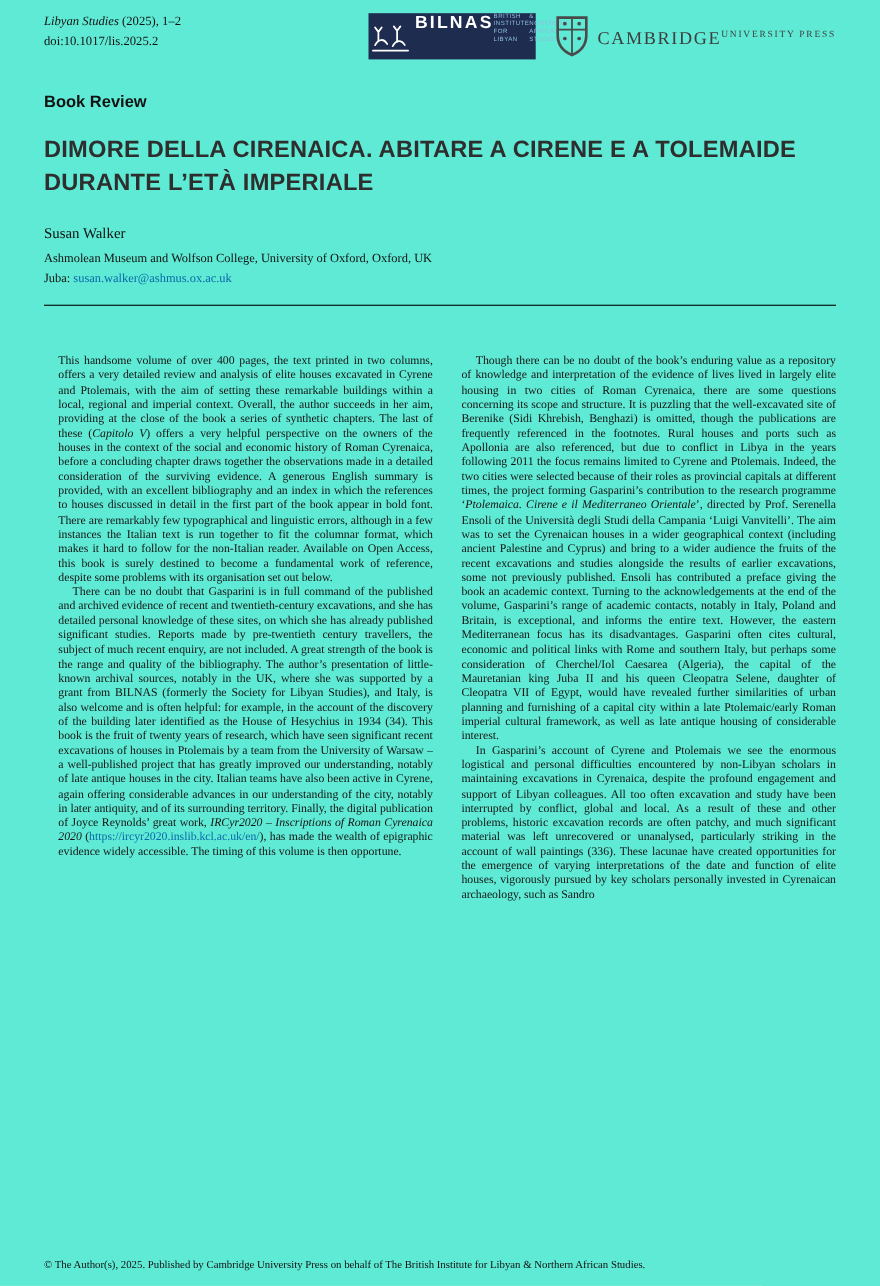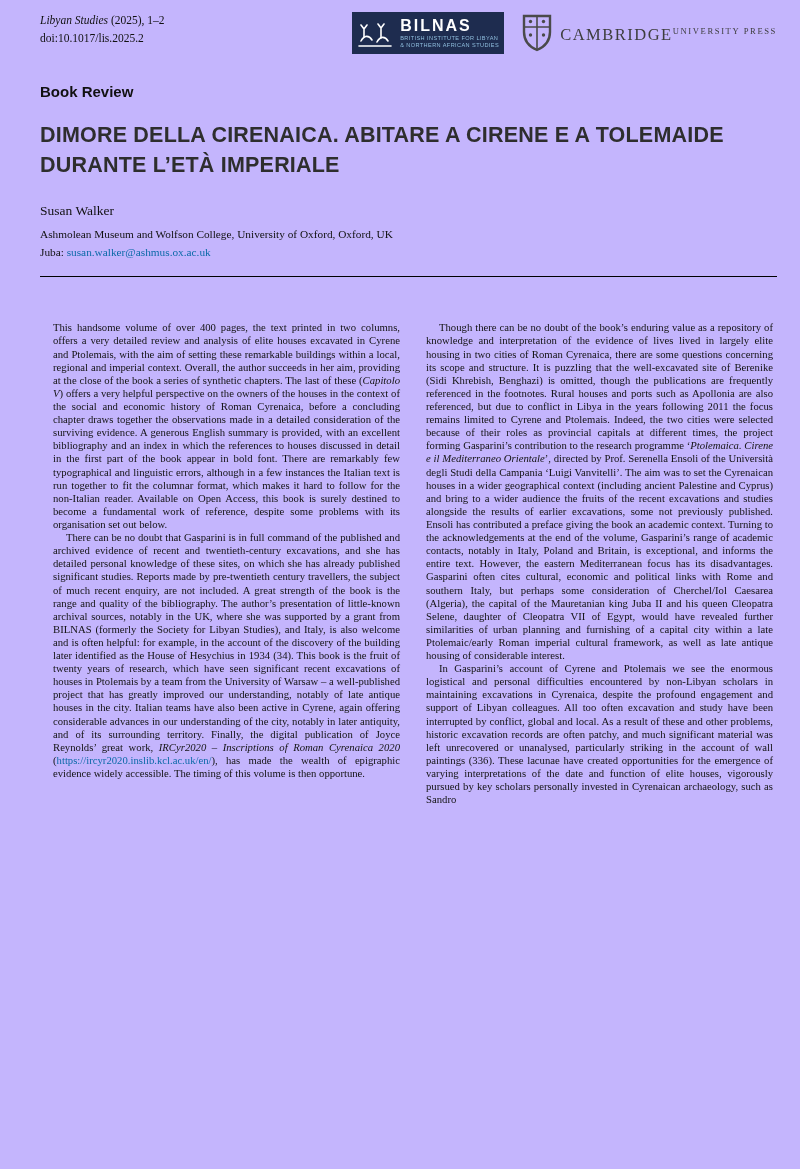--- a/index.html
+++ b/index.html
@@ -1,35 +1,35 @@
 <!DOCTYPE html>
 <html lang="en"><head>
 <meta charset="utf-8">
 <style>
   html,body{margin:0;padding:0;background:#ffffff;}
   .page{
     position:relative;
     width:800px;height:1169px;
     margin:0 auto;
-    background:#c4b5fd;
+    background:#5eead4;
     box-sizing:border-box;
-    padding:12px 23px 0 40px;
+    padding:12px 40px 0 40px;
     overflow:hidden;
     font-family:"Liberation Serif", serif;
     color:#111111;
   }
   
   .masthead{display:flex;justify-content:space-between;align-items:flex-start;}
   .masthead-left{font-size:11.5px;line-height:1.55;color:#111;}
   .journal-name{font-style:italic;}
   .masthead-logos{display:flex;align-items:flex-start;gap:18px;}
   
   .bilnas{display:flex;width:152px;height:42px;background:#1e2c4f;}
   .bilnas-icon{width:46px;height:42px;display:flex;align-items:center;justify-content:center;}
-  .bilnas-text{display:flex;flex-direction:column;justify-content:center;padding-left:2px;}
+  .bilnas-text{display:flex;flex-direction:row;justify-content:center;padding-left:2px;}
   .bilnas-name{font-family:"Liberation Sans",sans-serif;font-weight:700;font-size:16px;letter-spacing:2px;color:#ffffff;line-height:1.1;}
   .bilnas-tag{font-family:"Liberation Sans",sans-serif;font-size:5.6px;letter-spacing:.4px;color:#8fbede;line-height:1.25;}
   
   .cambridge{display:flex;align-items:center;gap:8px;margin-top:2px;}
   .cup-shield{flex:0 0 auto;}
   .cambridge-text{display:flex;flex-direction:row;}
   .cup-name{font-family:"Liberation Serif",serif;font-size:16.5px;letter-spacing:1.5px;color:#3d3d3d;line-height:1.15;}
   .cup-sub{font-family:"Liberation Serif",serif;font-size:8.6px;letter-spacing:1.6px;color:#3d3d3d;line-height:1.3;}
   
   .section-label{margin-top:27px;font-family:"Liberation Sans",sans-serif;font-weight:700;font-size:15px;color:#111;}
@@ -120,14 +120,15 @@
     <div class="col">
         <p class="para"><span>This handsome volume of over 400 pages, the text printed in two columns, offers a very detailed review and analysis of elite houses excavated in Cyrene and Ptolemais, with the aim of setting these remarkable buildings within a local, regional and imperial context. Overall, the author succeeds in her aim, providing at the close of the book a series of synthetic chapters. The last of these (</span><span class="it">Capitolo V</span><span>) offers a very helpful perspective on the owners of the houses in the context of the social and economic history of Roman Cyrenaica, before a concluding chapter draws together the observations made in a detailed consideration of the surviving evidence. A generous English summary is provided, with an excellent bibliography and an index in which the references to houses discussed in detail in the first part of the book appear in bold font. There are remarkably few typographical and linguistic errors, although in a few instances the Italian text is run together to fit the columnar format, which makes it hard to follow for the non-Italian reader. Available on Open Access, this book is surely destined to become a fundamental work of reference, despite some problems with its organisation set out below.</span></p>
         <p class="para indent"><span>There can be no doubt that Gasparini is in full command of the published and archived evidence of recent and twentieth-century excavations, and she has detailed personal knowledge of these sites, on which she has already published significant studies. Reports made by pre-twentieth century travellers, the subject of much recent enquiry, are not included. A great strength of the book is the range and quality of the bibliography. The author’s presentation of little-known archival sources, notably in the UK, where she was supported by a grant from BILNAS (formerly the Society for Libyan Studies), and Italy, is also welcome and is often helpful: for example, in the account of the discovery of the building later identified as the House of Hesychius in 1934 (34). This book is the fruit of twenty years of research, which have seen significant recent excavations of houses in Ptolemais by a team from the University of Warsaw – a well-published project that has greatly improved our understanding, notably of late antique houses in the city. Italian teams have also been active in Cyrene, again offering considerable advances in our understanding of the city, notably in later antiquity, and of its surrounding territory. Finally, the digital publication of Joyce Reynolds’ great work, </span><span class="it">IRCyr2020 – Inscriptions of Roman Cyrenaica 2020</span><span> (</span><a href="#" class="link">https://ircyr2020.inslib.kcl.ac.uk/en/</a><span>), has made the wealth of epigraphic evidence widely accessible. The timing of this volume is then opportune.</span></p>
       </div>
     <div class="col">
         <p class="para indent"><span>Though there can be no doubt of the book’s enduring value as a repository of knowledge and interpretation of the evidence of lives lived in largely elite housing in two cities of Roman Cyrenaica, there are some questions concerning its scope and structure. It is puzzling that the well-excavated site of Berenike (Sidi Khrebish, Benghazi) is omitted, though the publications are frequently referenced in the footnotes. Rural houses and ports such as Apollonia are also referenced, but due to conflict in Libya in the years following 2011 the focus remains limited to Cyrene and Ptolemais. Indeed, the two cities were selected because of their roles as provincial capitals at different times, the project forming Gasparini’s contribution to the research programme ‘</span><span class="it">Ptolemaica. Cirene e il Mediterraneo Orientale</span><span>’, directed by Prof. Serenella Ensoli of the Università degli Studi della Campania ‘Luigi Vanvitelli’. The aim was to set the Cyrenaican houses in a wider geographical context (including ancient Palestine and Cyprus) and bring to a wider audience the fruits of the recent excavations and studies alongside the results of earlier excavations, some not previously published. Ensoli has contributed a preface giving the book an academic context. Turning to the acknowledgements at the end of the volume, Gasparini’s range of academic contacts, notably in Italy, Poland and Britain, is exceptional, and informs the entire text. However, the eastern Mediterranean focus has its disadvantages. Gasparini often cites cultural, economic and political links with Rome and southern Italy, but perhaps some consideration of Cherchel/Iol Caesarea (Algeria), the capital of the Mauretanian king Juba II and his queen Cleopatra Selene, daughter of Cleopatra VII of Egypt, would have revealed further similarities of urban planning and furnishing of a capital city within a late Ptolemaic/early Roman imperial cultural framework, as well as late antique housing of considerable interest.</span></p>
         <p class="para indent"><span>In Gasparini’s account of Cyrene and Ptolemais we see the enormous logistical and personal difficulties encountered by non-Libyan scholars in maintaining excavations in Cyrenaica, despite the profound engagement and support of Libyan colleagues.  All too often excavation and study have been interrupted by conflict, global and local. As a result of these and other problems, historic excavation records are often patchy, and much significant material was left unrecovered or unanalysed, particularly striking in the account of wall paintings (336). These lacunae have created opportunities for the emergence of varying interpretations of the date and function of elite houses, vigorously pursued by key scholars personally invested in Cyrenaican archaeology, such as Sandro</span></p>
       </div>
   </div>
 
+  <div class="footer">© The Author(s), 2025. Published by Cambridge University Press on behalf of The British Institute for Libyan &amp; Northern African Studies.</div>
 
 </div>
 
 </body></html>

